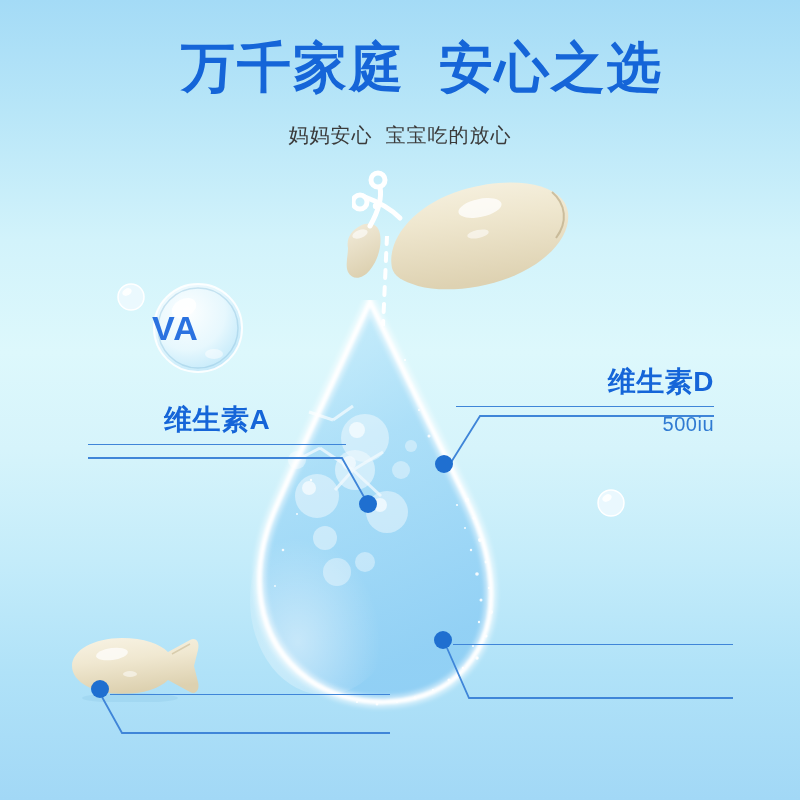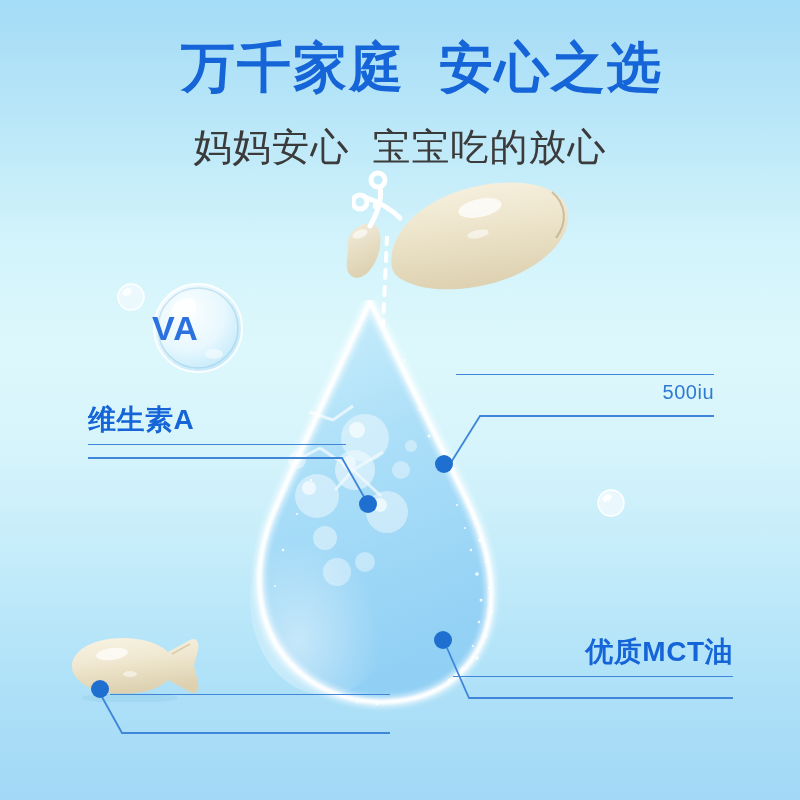--- a/index.html
+++ b/index.html
@@ -20,42 +20,42 @@
       #a2d8f6 100%);
   }
   
   .headline{
     position:absolute;left:0;right:0;top:38px;text-align:center;
     font-size:54px;font-weight:bold;letter-spacing:2px;
     color:#1565d8;white-space:pre;line-height:1.1;padding-left:44px;
   }
   .subhead{
     position:absolute;left:0;right:0;top:122px;text-align:center;
-    font-size:38px;color:#3b3b3b;letter-spacing:1px;white-space:pre;
+    font-size:20px;color:#3b3b3b;letter-spacing:1px;white-space:pre;
   }
   
   .droplet{
     position:absolute;left:205px;top:300px;width:330px;height:415px;
     pointer-events:none;
   }
   
   .capsule-top{position:absolute;left:330px;top:160px;width:250px;height:145px;}
   
   .scissors{position:absolute;left:352px;top:168px;width:60px;height:68px;}
   
   .cutline{position:absolute;left:378px;top:236px;width:16px;height:90px;}
   .bubble-label{
     position:absolute;left:0;right:0;top:50%;transform:translateY(-50%);
     font-size:34px;font-weight:bold;color:#2b72e0;
     letter-spacing:1px;
   }
   
   .capsule-fish{position:absolute;left:68px;top:630px;width:140px;height:72px;}
   
-  .callout{position:absolute;}
+  .callout{position:absolute;text-align:center;}
   .callout .title{
     font-size:28px;font-weight:bold;color:#1565d8;
     letter-spacing:.5px;white-space:nowrap;line-height:1.15;
   }
   .callout .rule{
     height:1px;background:#3f85d8;margin:8px 0 6px 0;
   }
   .callout .value{
     font-size:20px;color:#2f7ad2;letter-spacing:.5px;
     white-space:nowrap;line-height:1.15;
@@ -273,26 +273,26 @@
 
   <div class="headline">万千家庭  安心之选</div>
   <div class="subhead">妈妈安心  宝宝吃的放心</div>
 
   <div class="callout" style="left:88px;top:404px;width:258px;">
     <div class="title">维生素A</div>
     <div class="rule"></div>
   </div>
 
   <div class="callout right-align" style="left:456px;top:366px;width:258px;">
+    <div class="title">维生素D</div>
     <div class="rule"></div>
     <div class="value">500iu</div>
   </div>
 
   <div class="callout right-align" style="left:453px;top:636px;width:280px;">
-    <div class="title">优质MCT油</div>
     <div class="rule"></div>
   </div>
 
   <div class="callout right-align" style="left:110px;top:686px;width:280px;">
     <div class="rule"></div>
   </div>
 
 </div>
 
 </body></html>

